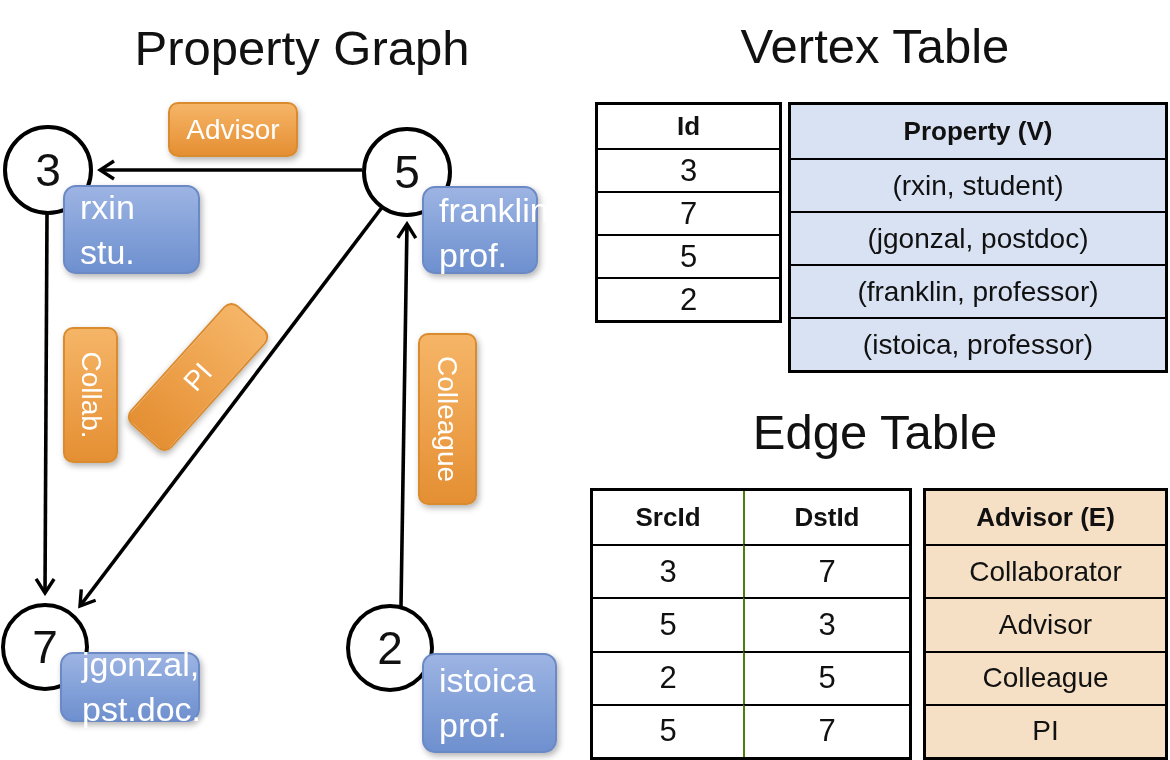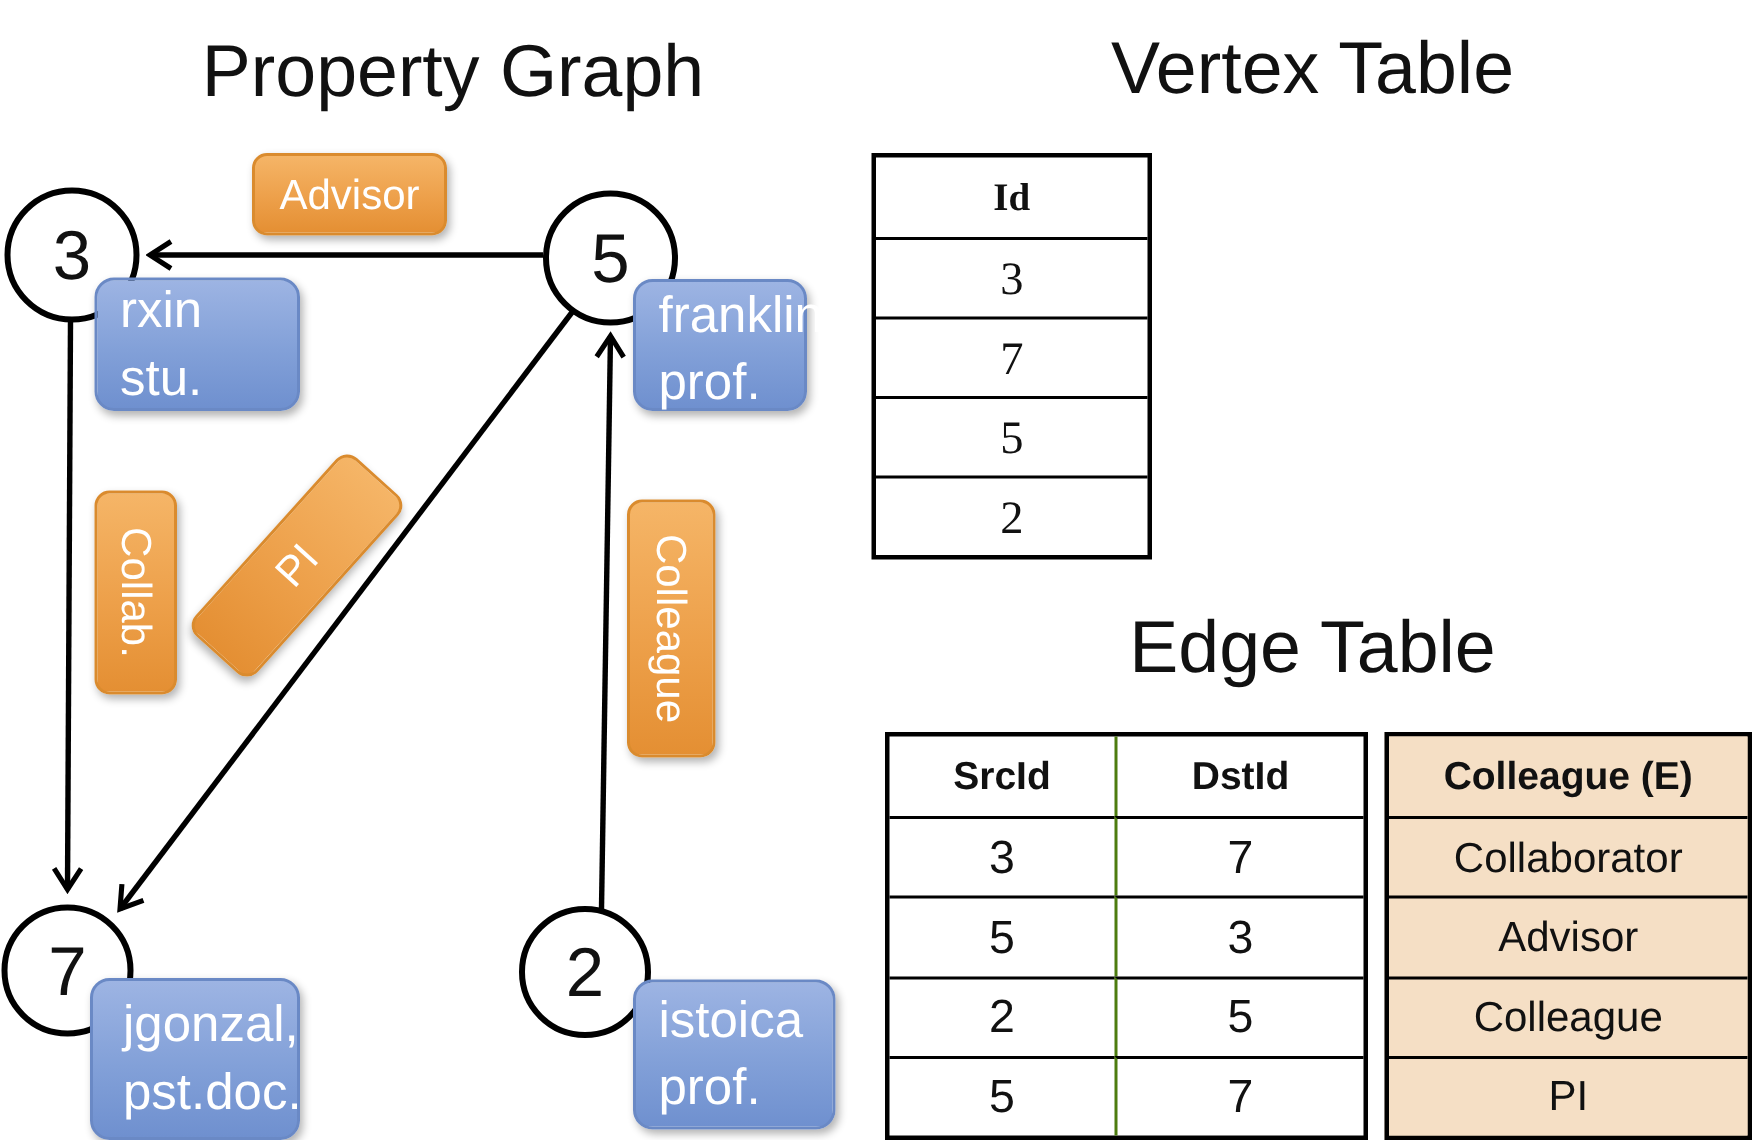--- a/index.html
+++ b/index.html
@@ -94,52 +94,59 @@
   </div>
 
   <div class="abs pill pill-blue" style="left:63px;top:185px;width:137px;height:89px;">
     <span>rxin</span>
     <span>stu.</span>
   </div>
   <div class="abs pill pill-blue" style="left:422px;top:186px;width:116px;height:88px;justify-content:space-between;">
     <span>franklin,</span>
     <span>prof.</span>
   </div>
-  <div class="abs pill pill-blue" style="left:60px;top:652px;width:140px;height:108px;padding-left:20px;">
+  <div class="abs pill pill-blue" style="left:60px;top:652px;width:140px;height:70px;padding-left:20px;">
     <span>jgonzal,</span>
     <span>pst.doc.</span>
   </div>
   <div class="abs pill pill-blue" style="left:422px;top:653px;width:135px;height:100px;">
     <span>istoica</span>
     <span>prof.</span>
   </div>
 
-  <div class="abs tcol" style="left:581px;top:102px;width:187px;height:271px;grid-template-rows:repeat(5,1fr);font-family:Liberation Serif, serif;">
+  <div class="abs tcol" style="left:595px;top:102px;width:187px;height:221px;grid-template-rows:repeat(5,1fr);">
     <div class="cell hdr r0">Id</div>
     <div class="cell num">3</div>
     <div class="cell num">7</div>
     <div class="cell num">5</div>
     <div class="cell num">2</div>
   </div>
 
+  <div class="abs tcol vfill" style="left:788px;top:102px;width:380px;height:271px;grid-template-rows:repeat(5,1fr);">
+    <div class="cell hdr r0 vfill">Property (V)</div>
+    <div class="cell prop vfill">(rxin, student)</div>
+    <div class="cell prop vfill">(jgonzal, postdoc)</div>
+    <div class="cell prop vfill">(franklin, professor)</div>
+    <div class="cell prop vfill">(istoica, professor)</div>
+  </div>
 
   <div class="abs tcol two" style="left:590px;top:488px;width:322px;height:272px;grid-template-rows:repeat(5,1fr);">
     <div class="cell hdr r0 c0">SrcId</div>
     <div class="cell hdr r0 c1">DstId</div>
     <div class="cell num c0">3</div>
     <div class="cell num c1">7</div>
     <div class="cell num c0">5</div>
     <div class="cell num c1">3</div>
     <div class="cell num c0">2</div>
     <div class="cell num c1">5</div>
     <div class="cell num c0">5</div>
     <div class="cell num c1">7</div>
   </div>
 
   <div class="abs tcol efill" style="left:923px;top:488px;width:245px;height:272px;grid-template-rows:repeat(5,1fr);">
-    <div class="cell hdr r0 efill">Colleague (E)</div>
+    <div class="cell hdr r0 efill">Advisor (E)</div>
     <div class="cell prop efill">Collaborator</div>
     <div class="cell prop efill">Advisor</div>
     <div class="cell prop efill">Colleague</div>
     <div class="cell prop efill">PI</div>
   </div>
 
 </div>
 
 </body></html>

